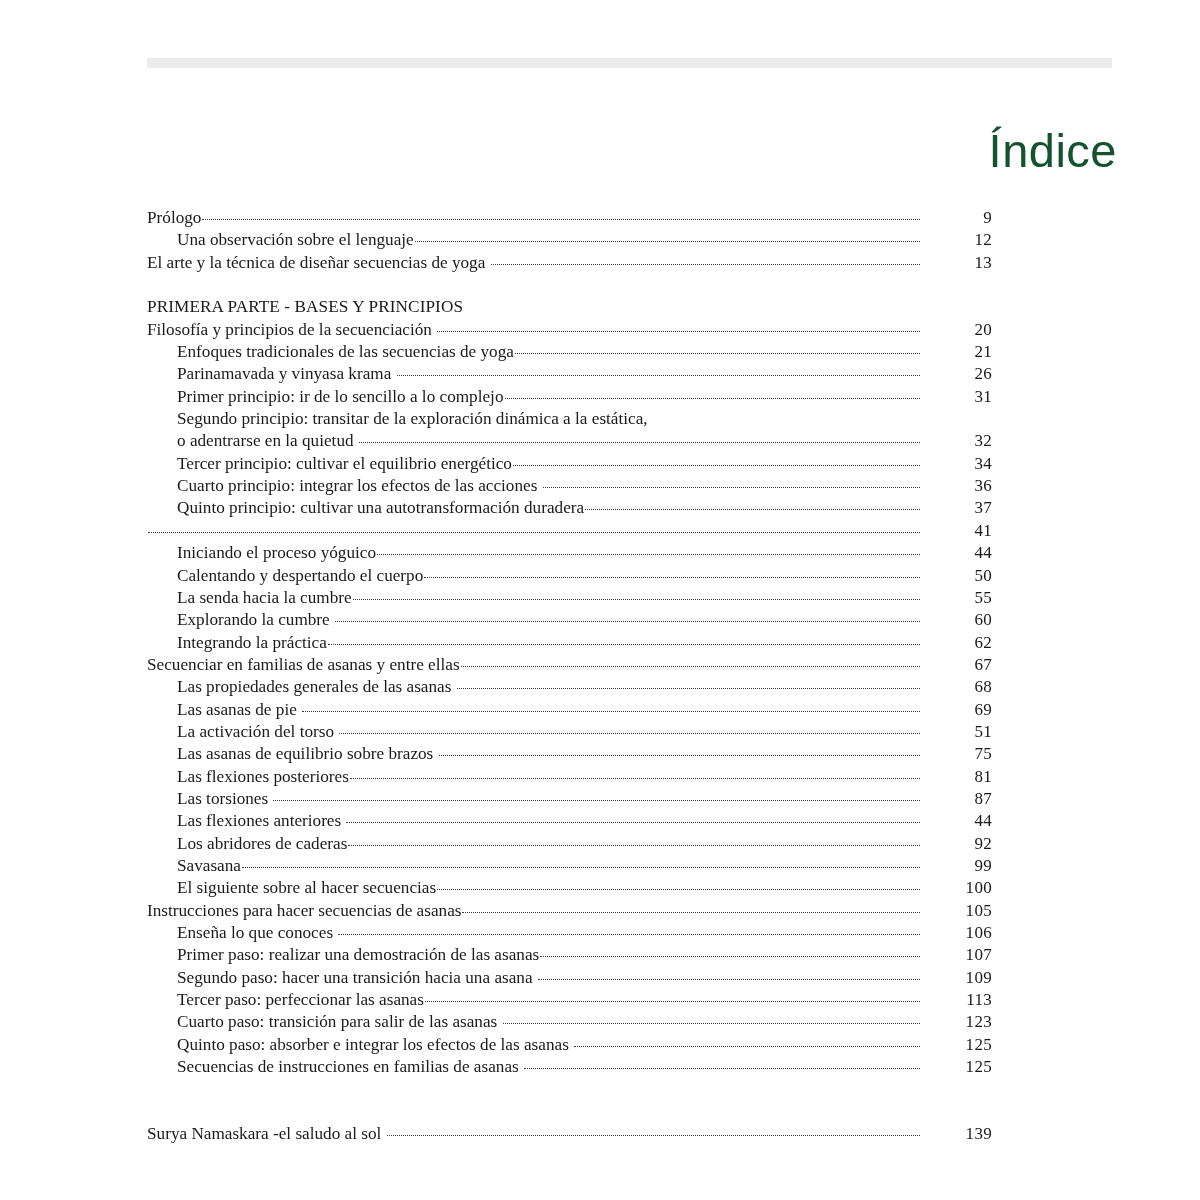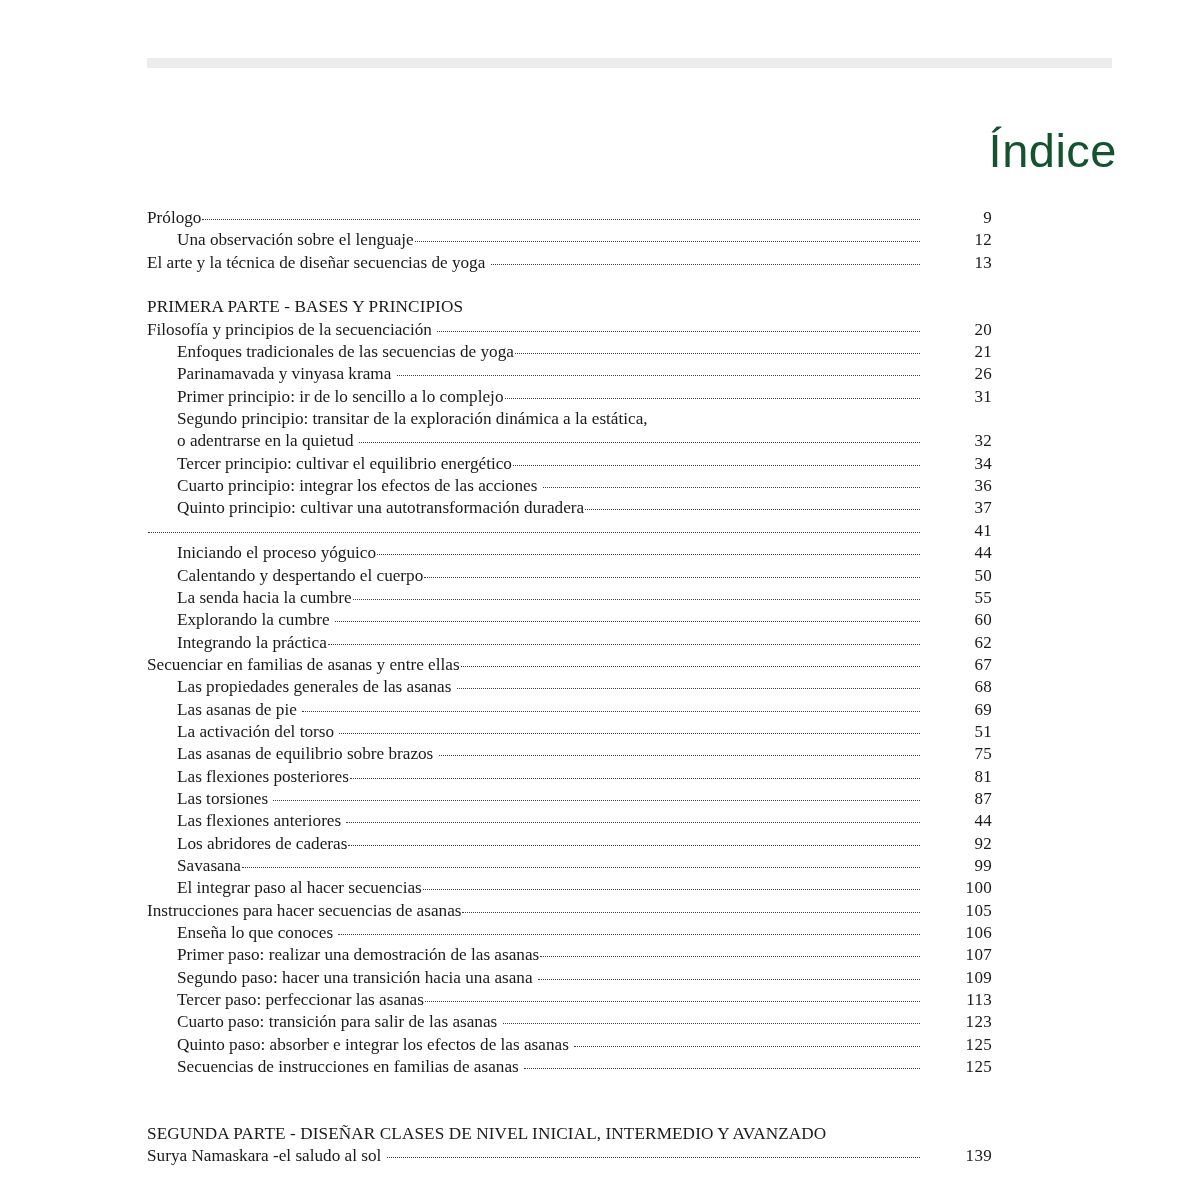--- a/index.html
+++ b/index.html
@@ -250,21 +250,21 @@
       <span class="label">Los abridores de caderas</span>
       <span class="leader"></span>
       <span class="pageno">92</span>
     </div>
     <div class="row lvl2">
       <span class="label">Savasana</span>
       <span class="leader"></span>
       <span class="pageno">99</span>
     </div>
     <div class="row lvl2">
-      <span class="label">El integrar paso al hacer secuencias</span>
+      <span class="label">El siguiente sobre al hacer secuencias</span>
       <span class="leader"></span>
       <span class="pageno">100</span>
     </div>
     <div class="row lvl1">
       <span class="label">Instrucciones para hacer secuencias de asanas</span>
       <span class="leader"></span>
       <span class="pageno">105</span>
     </div>
     <div class="row lvl2">
       <span class="label">Enseña lo que conoces&nbsp;</span>
@@ -296,21 +296,18 @@
       <span class="leader"></span>
       <span class="pageno">125</span>
     </div>
     <div class="row lvl2">
       <span class="label">Secuencias de instrucciones en familias de asanas&nbsp;</span>
       <span class="leader"></span>
       <span class="pageno">125</span>
     </div>
     <div class="row spacer"></div>
     <div class="row spacer"></div>
-    <div class="row part">
-      <span class="label">SEGUNDA PARTE - DISEÑAR CLASES DE NIVEL INICIAL, INTERMEDIO Y AVANZADO</span>
-    </div>
     <div class="row lvl1">
       <span class="label">Surya Namaskara -el saludo al sol&nbsp;</span>
       <span class="leader"></span>
       <span class="pageno">139</span>
     </div>
   </div>
 
 </body></html>

